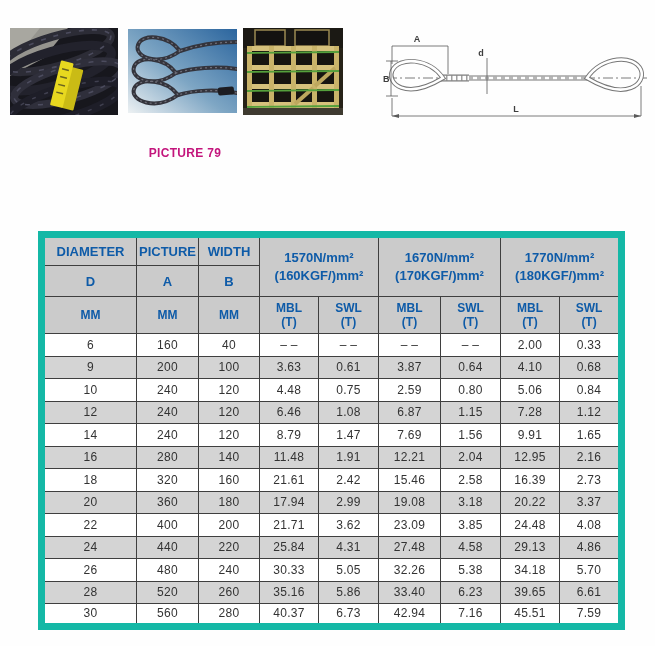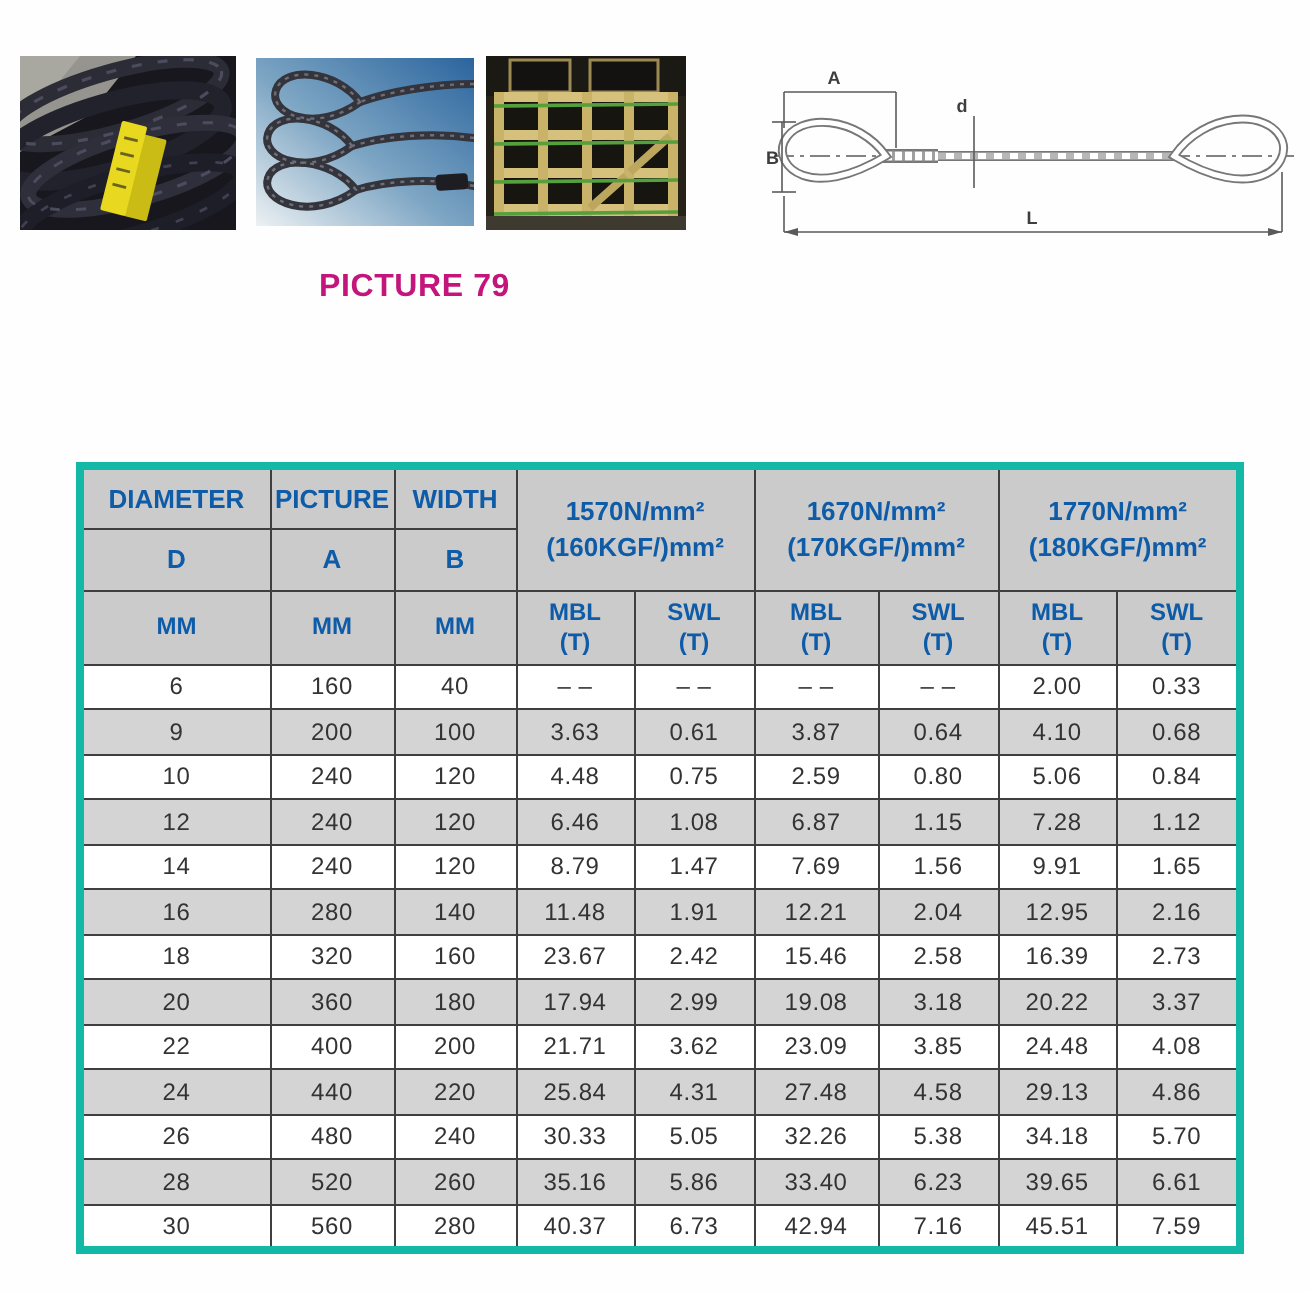--- a/index.html
+++ b/index.html
@@ -9,30 +9,30 @@
     background:#fefefe; overflow:hidden;
     font-family:"Liberation Sans", sans-serif;
   }
   .photo { position:absolute; overflow:hidden; }
   .photo svg { display:block; width:100%; height:100%; }
   #photo-coil  { left:10px;  top:28px; width:108px; height:87px; }
   #photo-sling { left:128px; top:29px; width:109px; height:84px; }
   #photo-crate { left:243px; top:28px; width:100px; height:87px; }
   #sketch { position:absolute; left:383px; top:28px; width:268px; height:104px; }
   .caption {
-    position:absolute; top:135px; width:140px; text-align:right;
-    font-size:16px; font-weight:bold; color:#c3157c; letter-spacing:.3px;
+    position:absolute; top:146px; width:140px; text-align:center;
+    font-size:12px; font-weight:bold; color:#c3157c; letter-spacing:.3px;
   }
   #picture-caption { left:115px; }
   #sketch-caption  { left:438px; }
 
   .spec-table {
     position:absolute; left:38px; top:231px; width:580px;
     border-collapse:collapse; table-layout:fixed;
-    border:4px solid #14b8a6;
+    border:7px solid #14b8a6;
   }
   .spec-table th, .spec-table td {
     border:1px solid #3f3f3f; text-align:center; vertical-align:middle;
     padding:0; overflow:hidden;
   }
   .spec-table thead th {
     background:#cbcbcb; color:#0e5ba8; font-weight:bold;
   }
   .spec-table tr.h1 th { height:31px; font-size:13px; }
   .spec-table tr.h2 th { height:31px; font-size:13px; }
@@ -314,21 +314,21 @@
           <td>1.91</td>
           <td>12.21</td>
           <td>2.04</td>
           <td>12.95</td>
           <td>2.16</td>
         </tr>
         <tr>
           <td>18</td>
           <td>320</td>
           <td>160</td>
-          <td>23.67</td>
+          <td>21.61</td>
           <td>2.42</td>
           <td>15.46</td>
           <td>2.58</td>
           <td>16.39</td>
           <td>2.73</td>
         </tr>
         <tr class="alt">
           <td>20</td>
           <td>360</td>
           <td>180</td>

